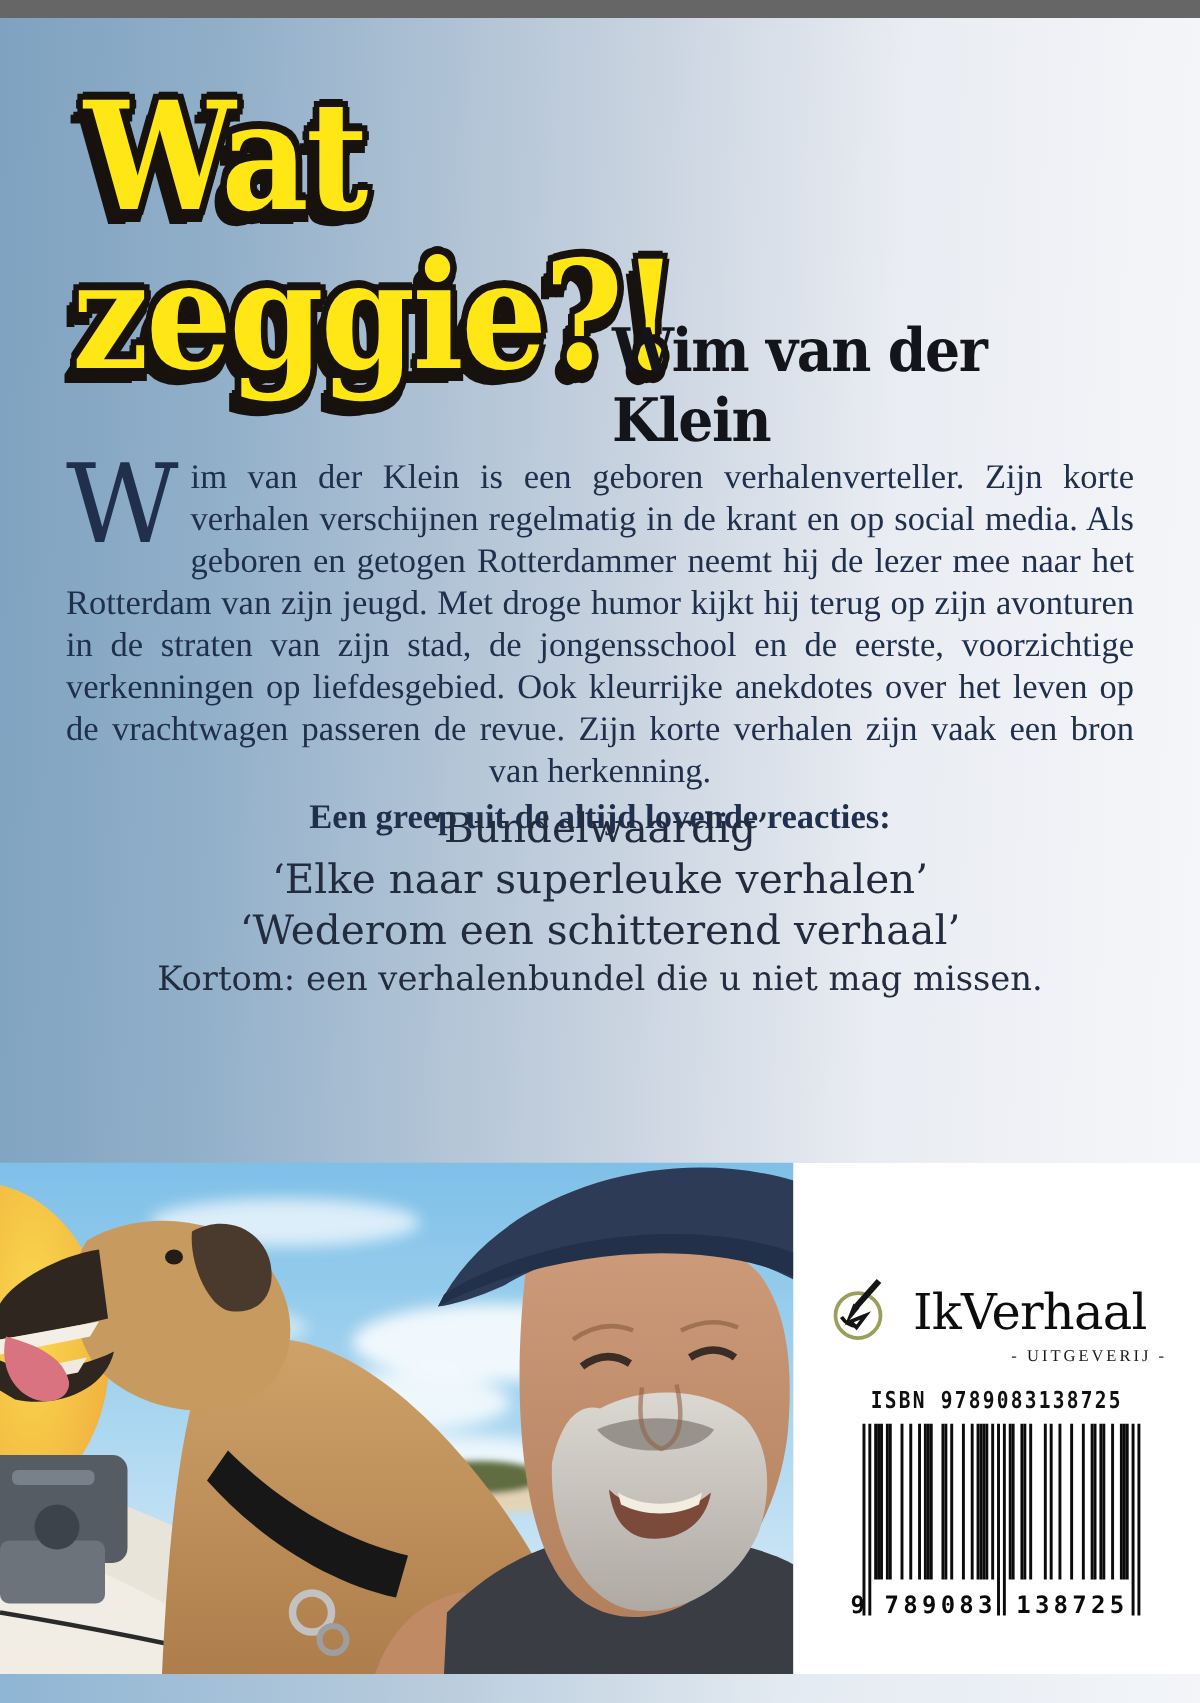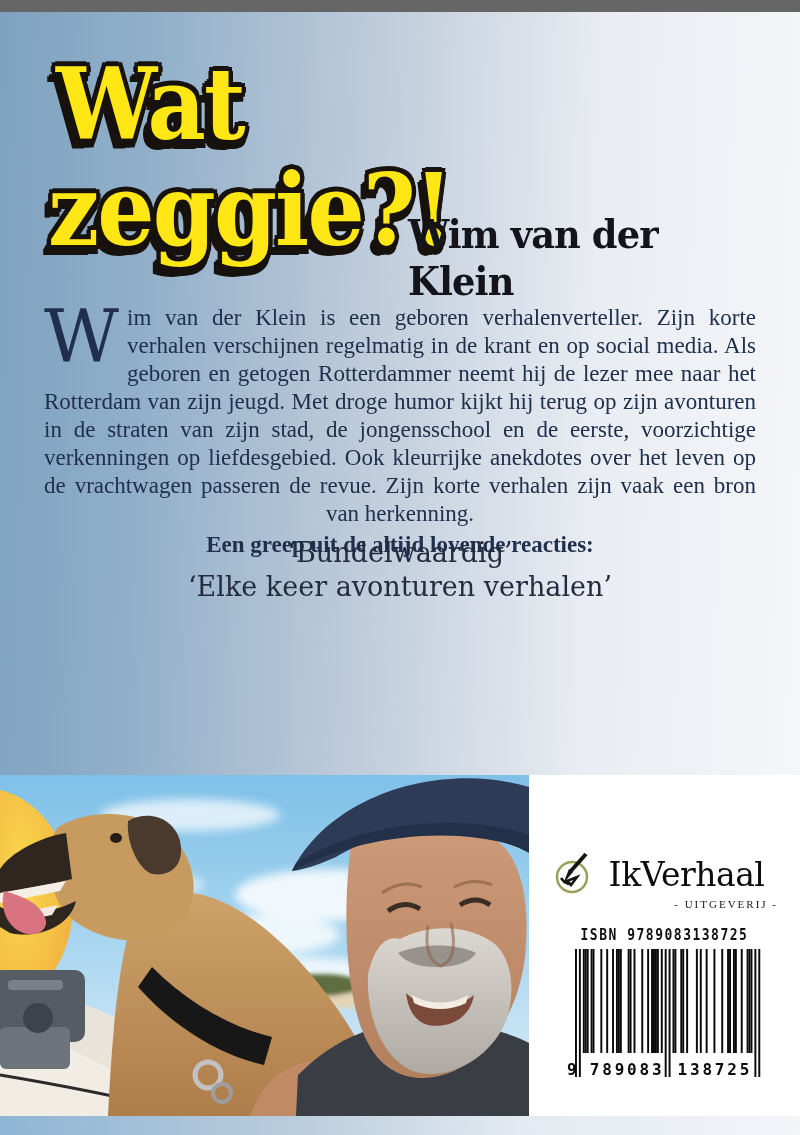--- a/index.html
+++ b/index.html
@@ -57,22 +57,24 @@
   <div class="title-line t2">zeggie?!</div>
   <div class="author">Wim van der Klein</div>
 
   <div class="synopsis">
     <p class="main"><span class="dropcap">W</span><span>im van der Klein is een geboren verhalenverteller. Zijn korte verhalen verschijnen regelmatig in de krant en op social media. Als geboren en getogen Rotterdammer neemt hij de lezer mee naar het Rotterdam van zijn jeugd. Met droge humor kijkt hij terug op zijn avonturen in de straten van zijn stad, de jongensschool en de eerste, voorzichtige verkenningen op liefdesgebied. Ook kleurrijke anekdotes over het leven op de vrachtwagen passeren de revue. Zijn korte verhalen zijn vaak een bron van herkenning.</span></p>
     <p class="reactions-intro">Een greep uit de altijd lovende reacties:</p>
   </div>
 
   <div class="quotes">
     <div>‘Bundelwaardig’</div>
-    <div>‘Elke keer avonturen verhalen’</div>
+    <div>‘Elke naar superleuke verhalen’</div>
+    <div>‘Wederom een schitterend verhaal’</div>
   </div>
+  <div class="closing">Kortom: een verhalenbundel die u niet mag missen.</div>
 
   <div class="footer">
 
     <div class="photo">
       <svg viewBox="0 0 529 341" preserveAspectRatio="none">
         <defs>
           <linearGradient id="sky" x1="0" y1="0" x2="0" y2="1">
             <stop offset="0" stop-color="#7fc0e8"></stop>
               <stop offset=".5" stop-color="#a9d6f0"></stop>
               <stop offset="1" stop-color="#e2eff8"></stop>

